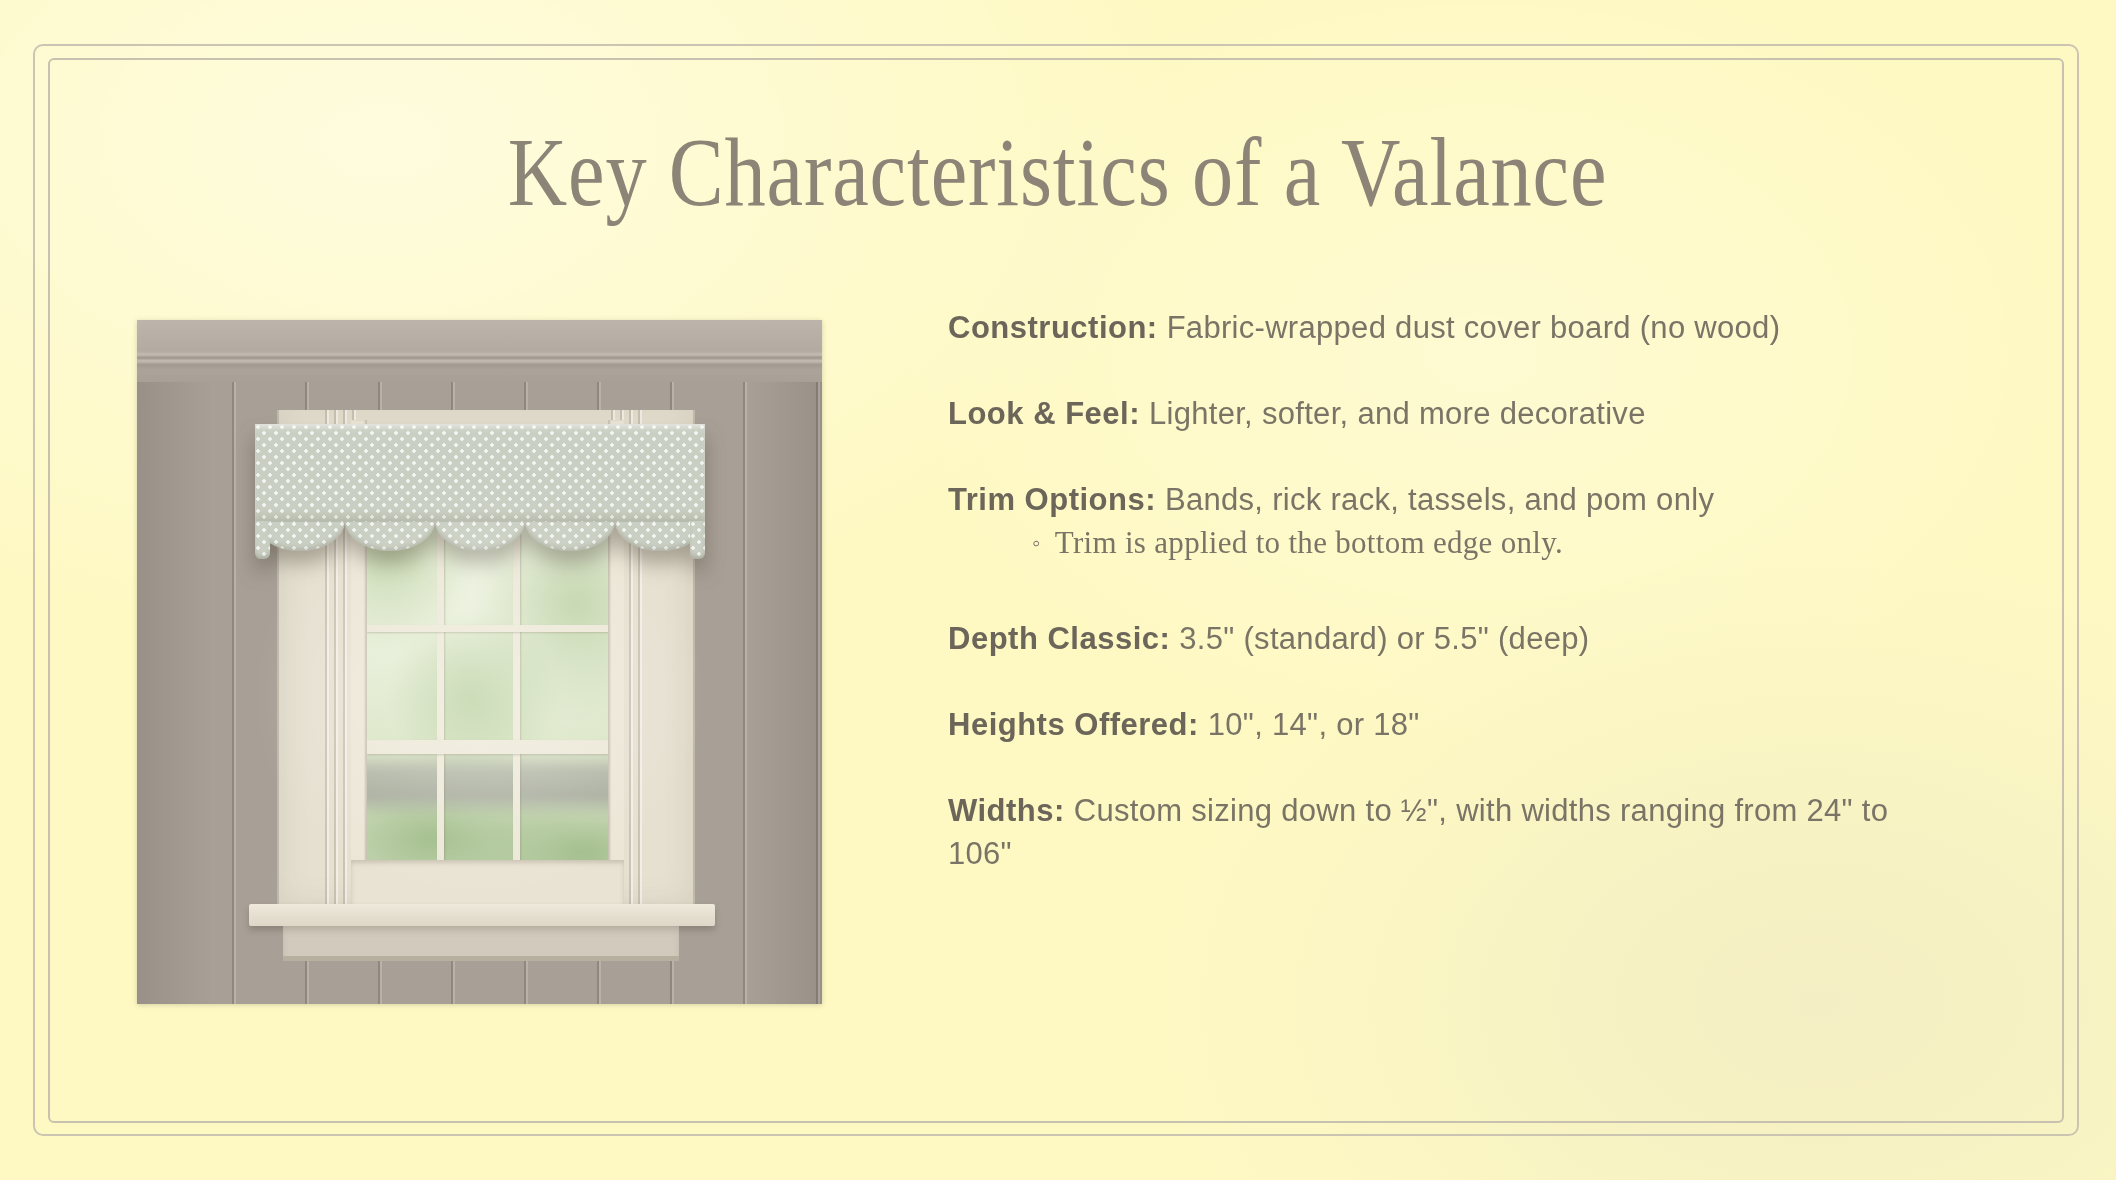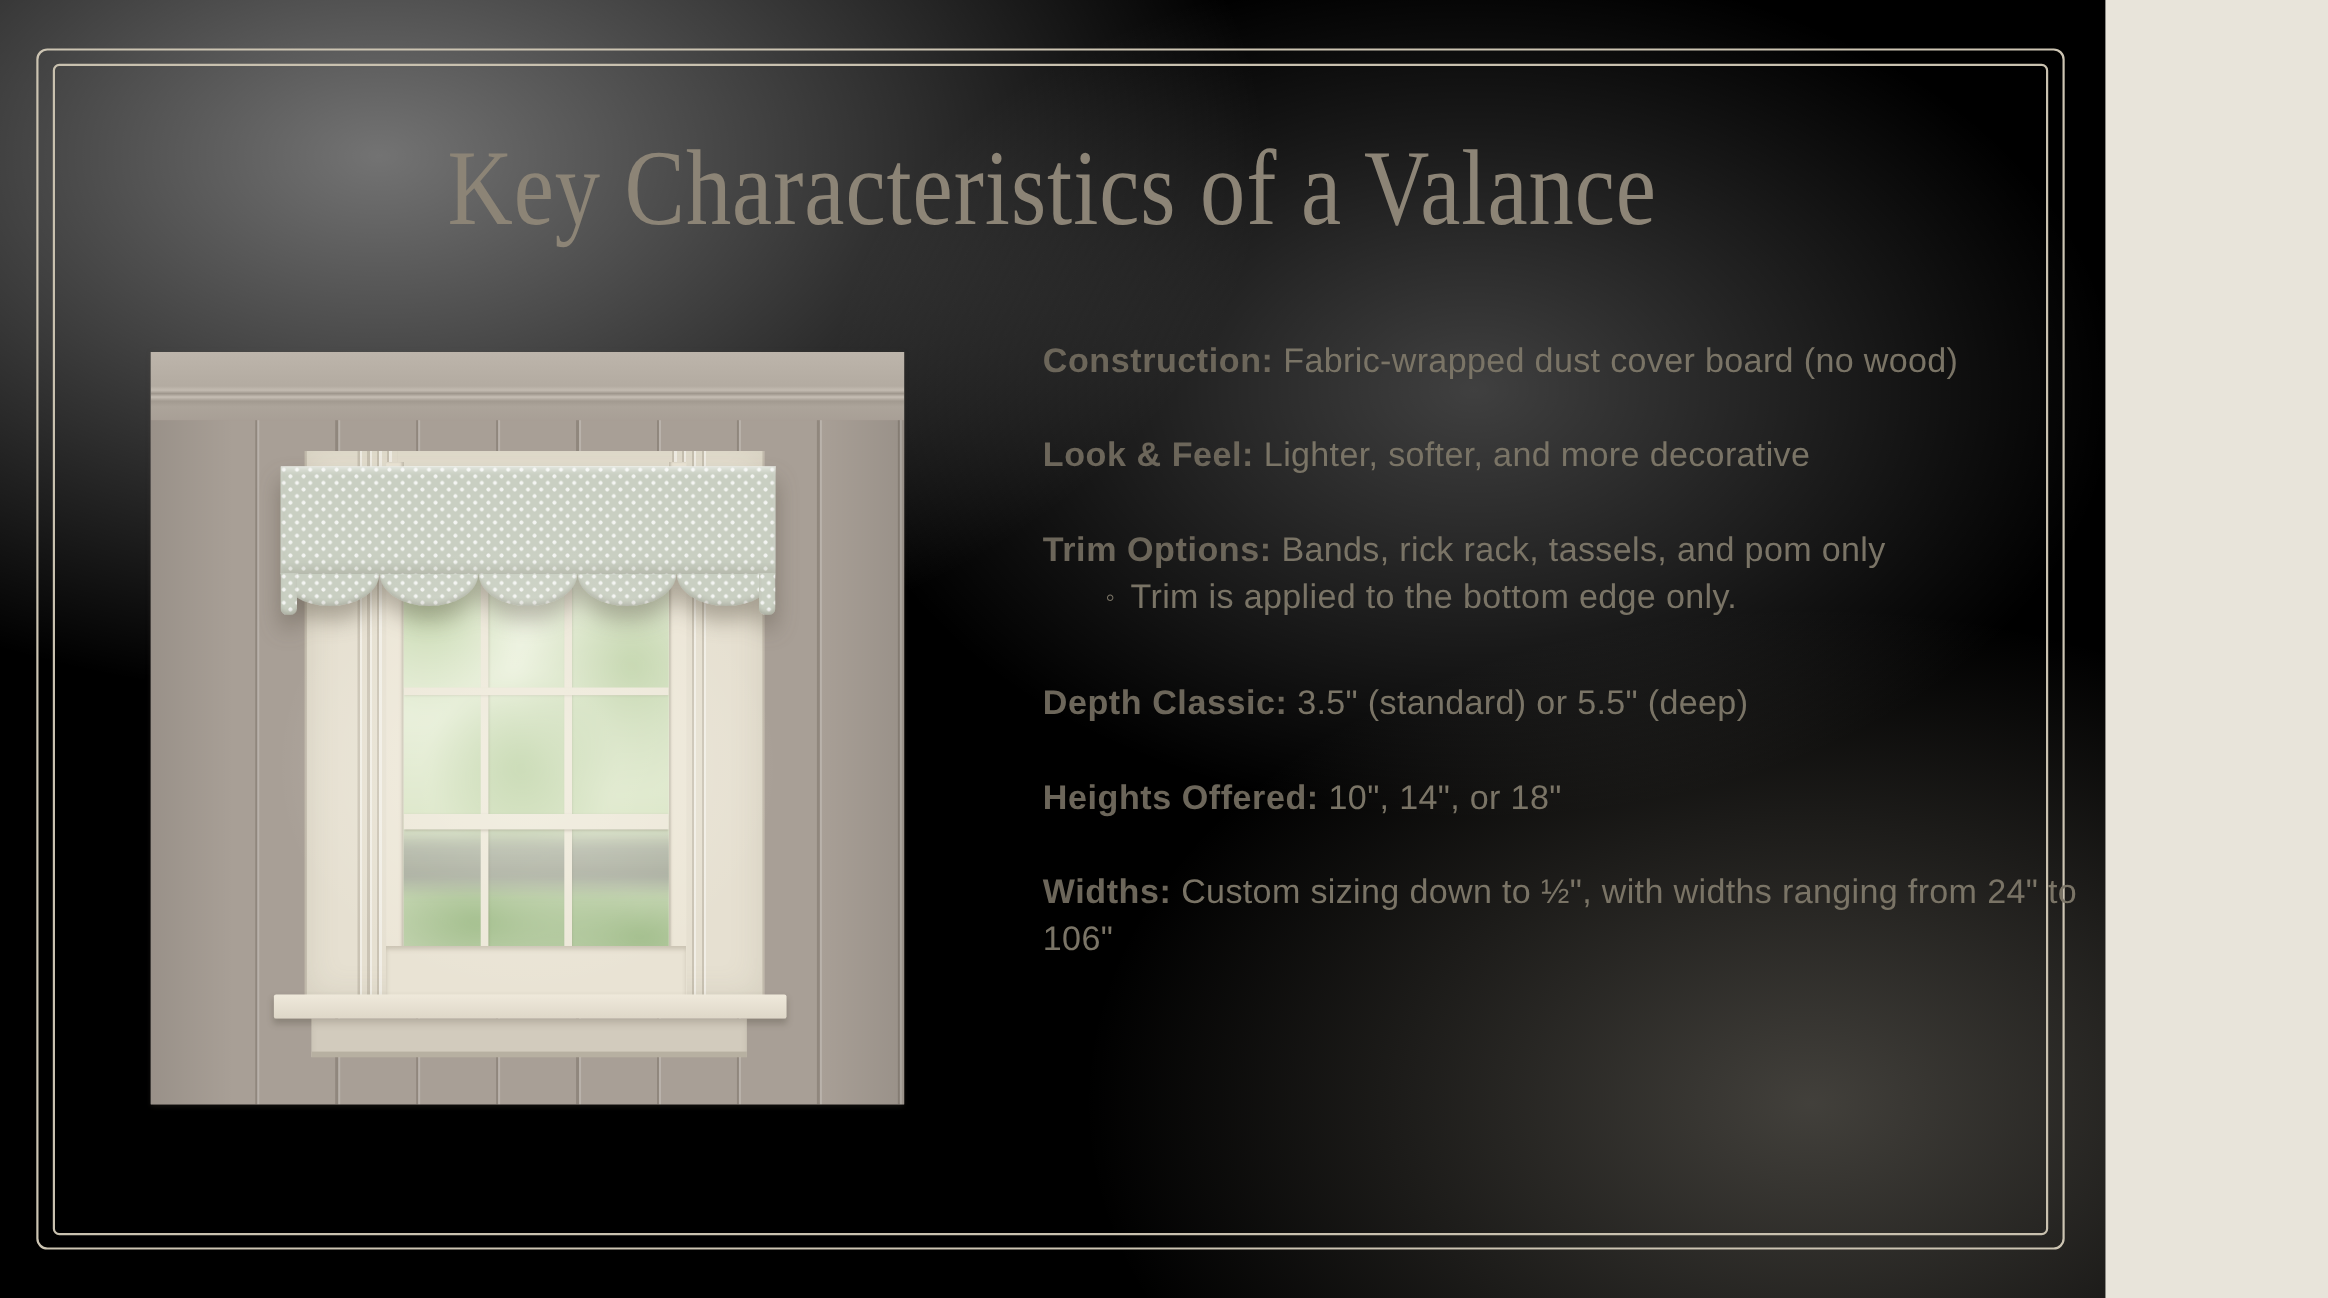--- a/index.html
+++ b/index.html
@@ -1,18 +1,18 @@
 <!DOCTYPE html>
 <html><head>
 <meta charset="utf-8">
 <style>
   html,body{margin:0;padding:0;background:#e8e4da;}
   .slide{
-    position:relative;width:1914px;height:1180px;overflow:hidden;
-    background:#000000;
+    position:relative;width:2116px;height:1180px;overflow:hidden;
+    background:#fef9c3;
     font-family:"Liberation Sans", sans-serif;
   }
   .paper-texture{
     position:absolute;inset:0;pointer-events:none;
     background:
       radial-gradient(1300px 800px at 18% 12%, rgba(255,255,255,.45), rgba(255,255,255,0) 62%),
       radial-gradient(1100px 750px at 86% 85%, rgba(219,212,196,.30), rgba(219,212,196,0) 60%),
       radial-gradient(900px 600px at 70% 30%, rgba(255,255,255,.25), rgba(255,255,255,0) 65%);
   }
   .border-outer{
@@ -103,21 +103,21 @@
   .photo-glow{position:absolute;inset:0;pointer-events:none;
     background:radial-gradient(46% 42% at 50% 55%, rgba(255,255,246,.32), rgba(255,255,246,0) 72%);}
 
   
   .content{position:absolute;left:948px;top:306px;width:990px;
     font-size:31px;line-height:43px;color:#7a7466;letter-spacing:.3px;}
   .item{margin:0 0 43px 0;}
   .item.has-sub{margin-bottom:52px;}
   .item.last{margin-bottom:13px;}
   .item strong{font-weight:bold;color:#6c665a;letter-spacing:.5px;}
-  .sub{display:block;margin-left:57px;}
+  .sub{display:block;margin-left:84px;font-family:Liberation Serif, serif;}
   .bullet{display:inline-block;margin-right:14px;font-size:24px;vertical-align:2px;color:#7a7466;}
 </style>
 </head>
 <body>
 
 <div class="slide">
   <div class="paper-texture"></div>
   <div class="border-outer"></div>
   <div class="border-inner"></div>
 

